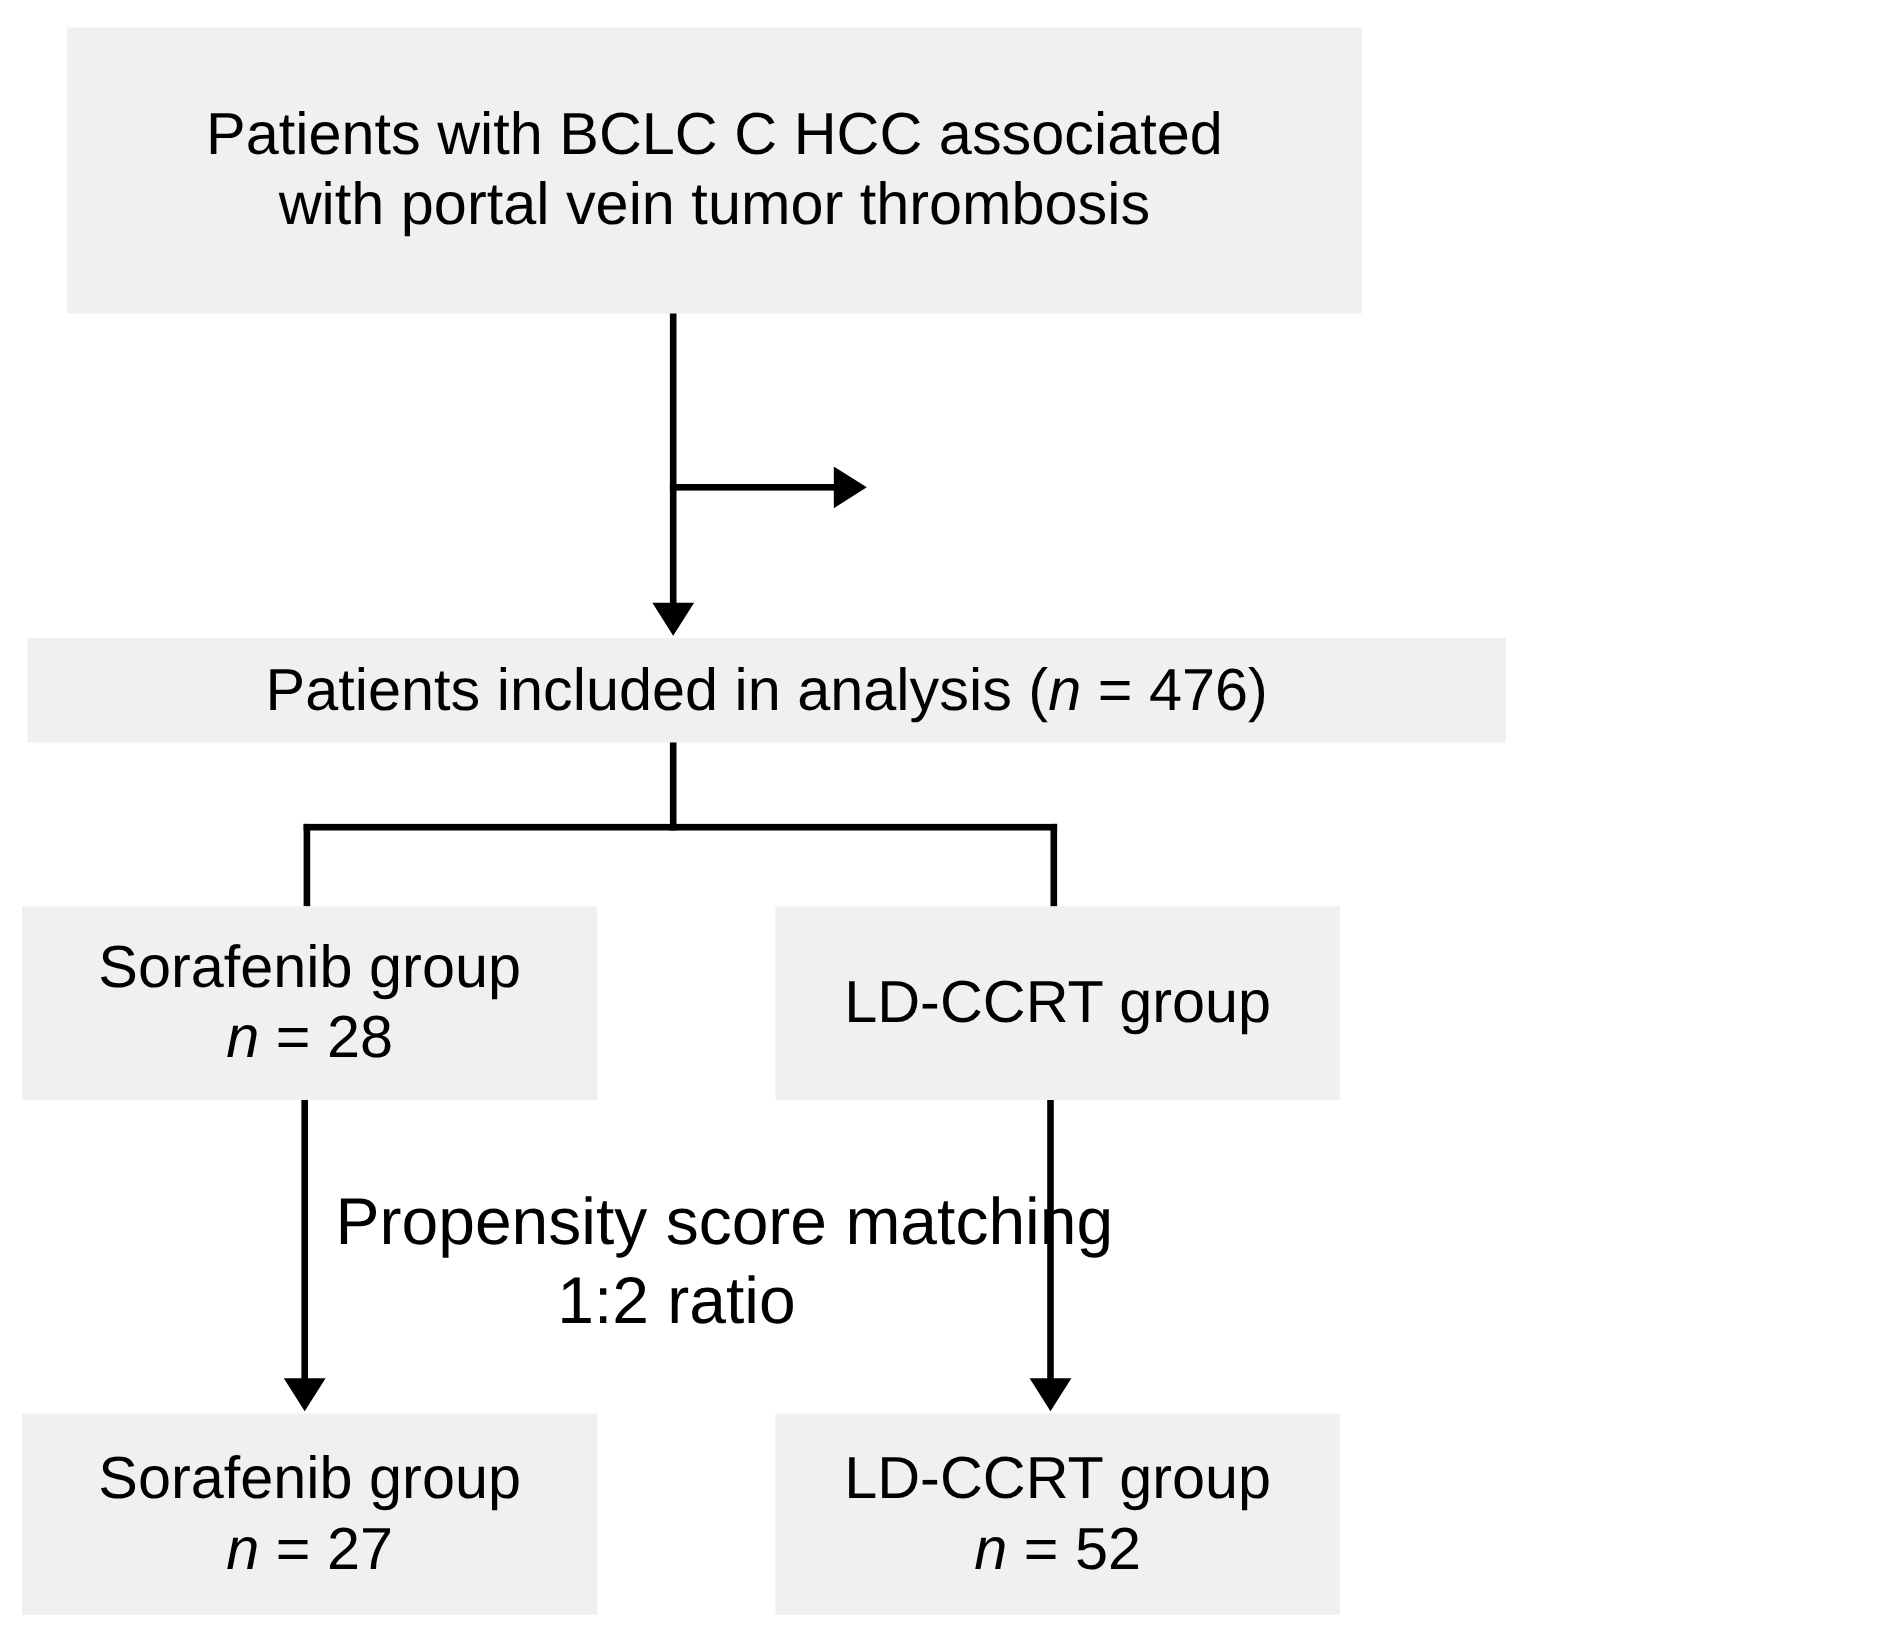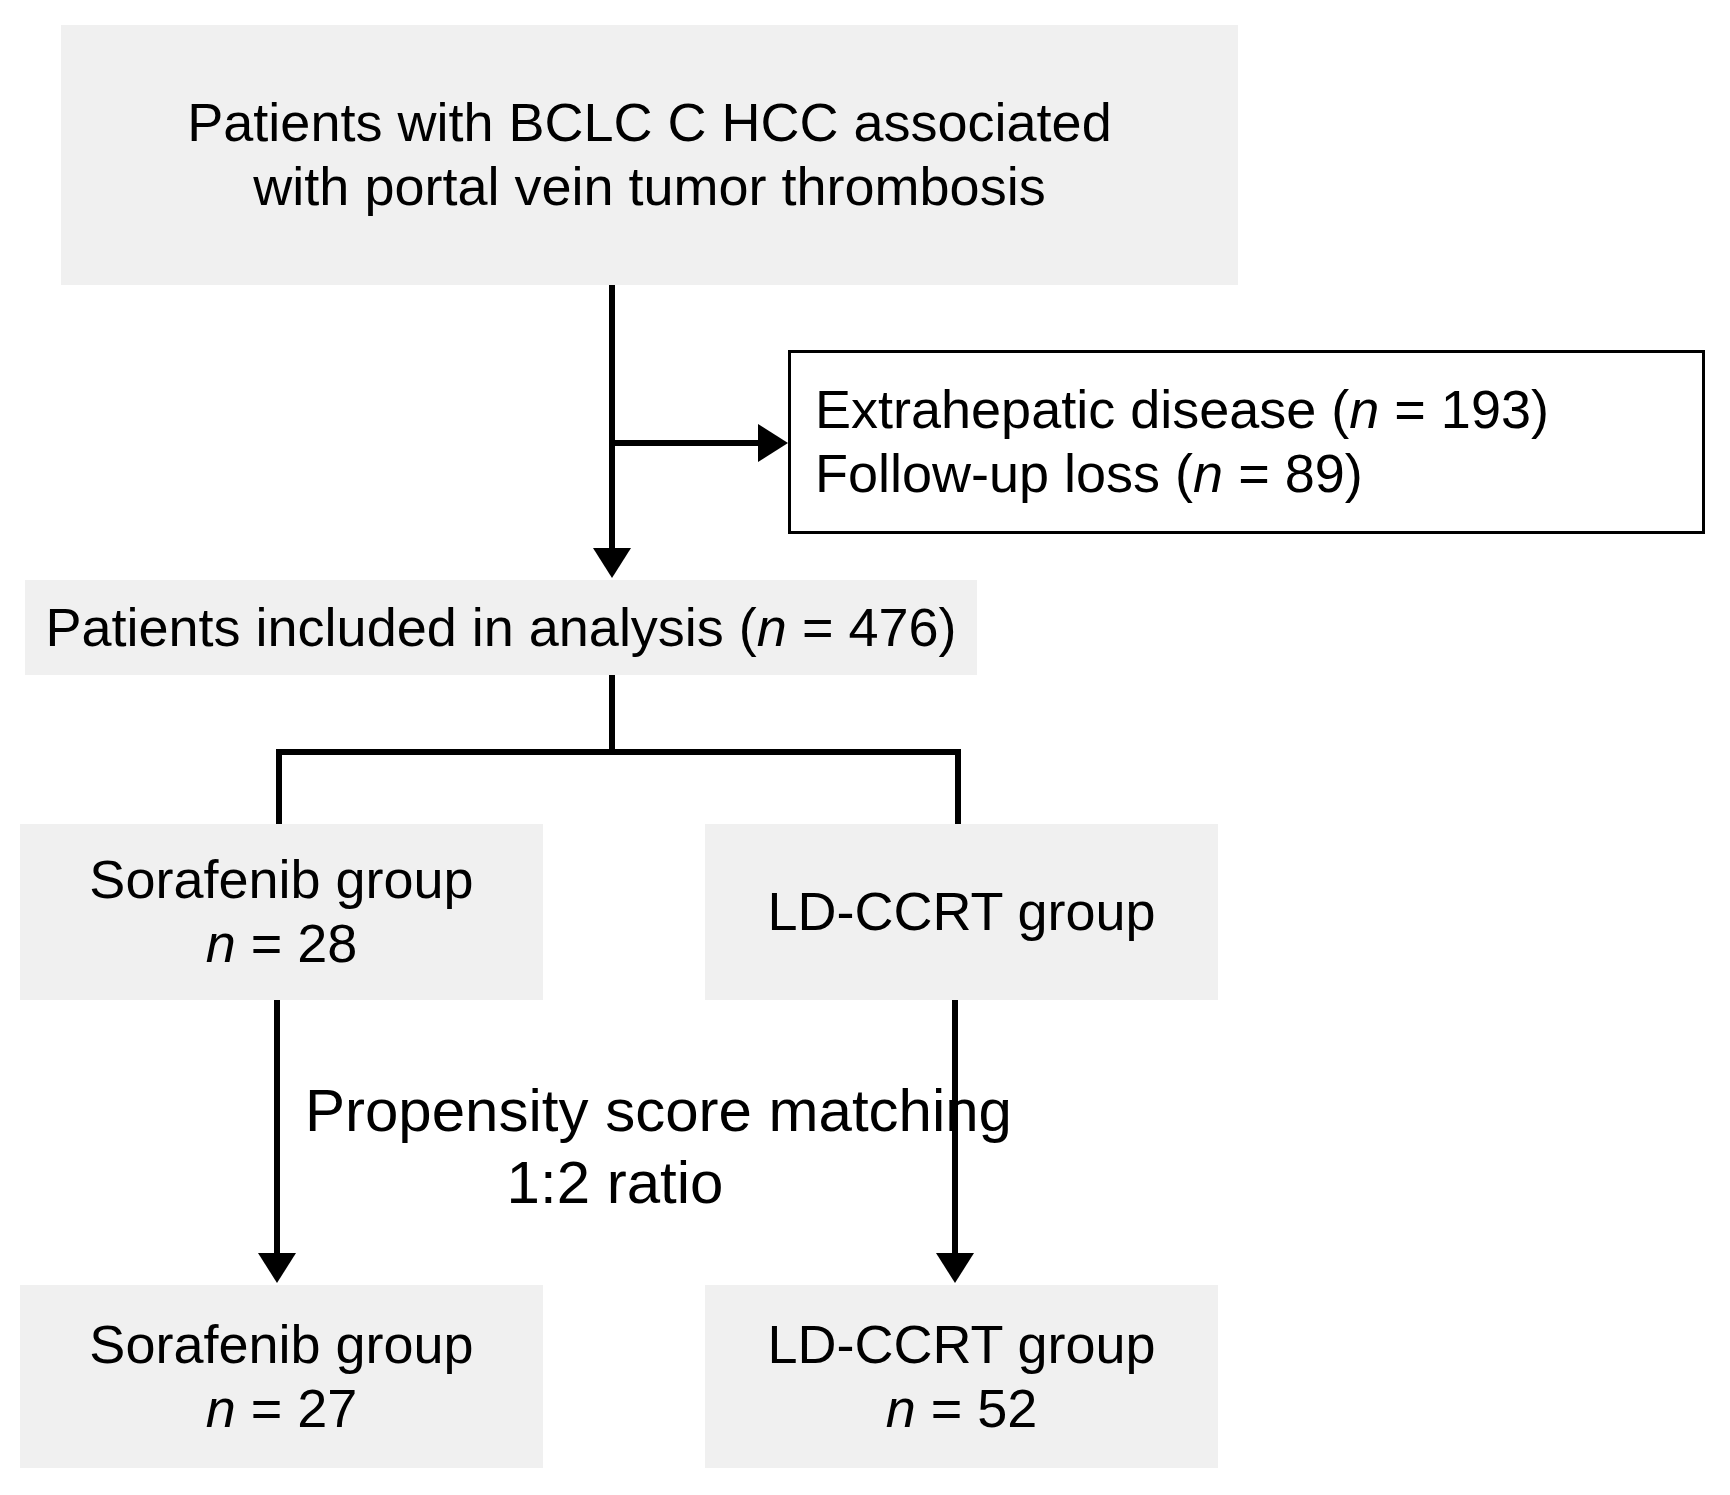--- a/index.html
+++ b/index.html
@@ -89,26 +89,22 @@
     <span class="t-line">Patients with BCLC C HCC associated</span>
     <span class="t-line">with portal vein tumor thrombosis</span>
   </div>
 
   <div class="vline" style="left:609px; top:285px; width:6px; height:265px;"></div>
   <div class="arrow-down" style="left:593px; top:548px;"></div>
 
   <div class="hline" style="left:609px; top:440px; width:152px; height:6px;"></div>
   <div class="arrow-right" style="left:758px; top:424px;"></div>
 
-  <div class="node outlined left-aligned" style="left:788px; top:350px; width:917px; height:184px; font-size:54px; padding:0 0 0 24px; justify-content:center;">
-    <span class="t-line"><span>Extrahepatic disease (</span><span class="ital">n</span><span> = 193)</span></span>
-    <span class="t-line"><span>Follow-up loss (</span><span class="ital">n</span><span> = 89)</span></span>
-  </div>
 
-  <div class="node shaded" style="left:25px; top:580px; width:952px; height:95px; font-size:54px;">
+  <div class="node shaded" style="left:25px; top:580px; width:1344px; height:95px; font-size:54px;">
     <span class="t-line"><span>Patients included in analysis (</span><span class="ital">n</span><span> = 476)</span></span>
   </div>
 
   <div class="vline" style="left:609px; top:675px; width:6px; height:80px;"></div>
   <div class="hline" style="left:276px; top:749px; width:685px; height:6px;"></div>
   <div class="vline" style="left:276px; top:749px; width:6px; height:75px;"></div>
   <div class="vline" style="left:955px; top:749px; width:6px; height:75px;"></div>
 
   <div class="node shaded" style="left:20px; top:824px; width:523px; height:176px; font-size:54px;">
     <span class="t-line">Sorafenib group</span>

